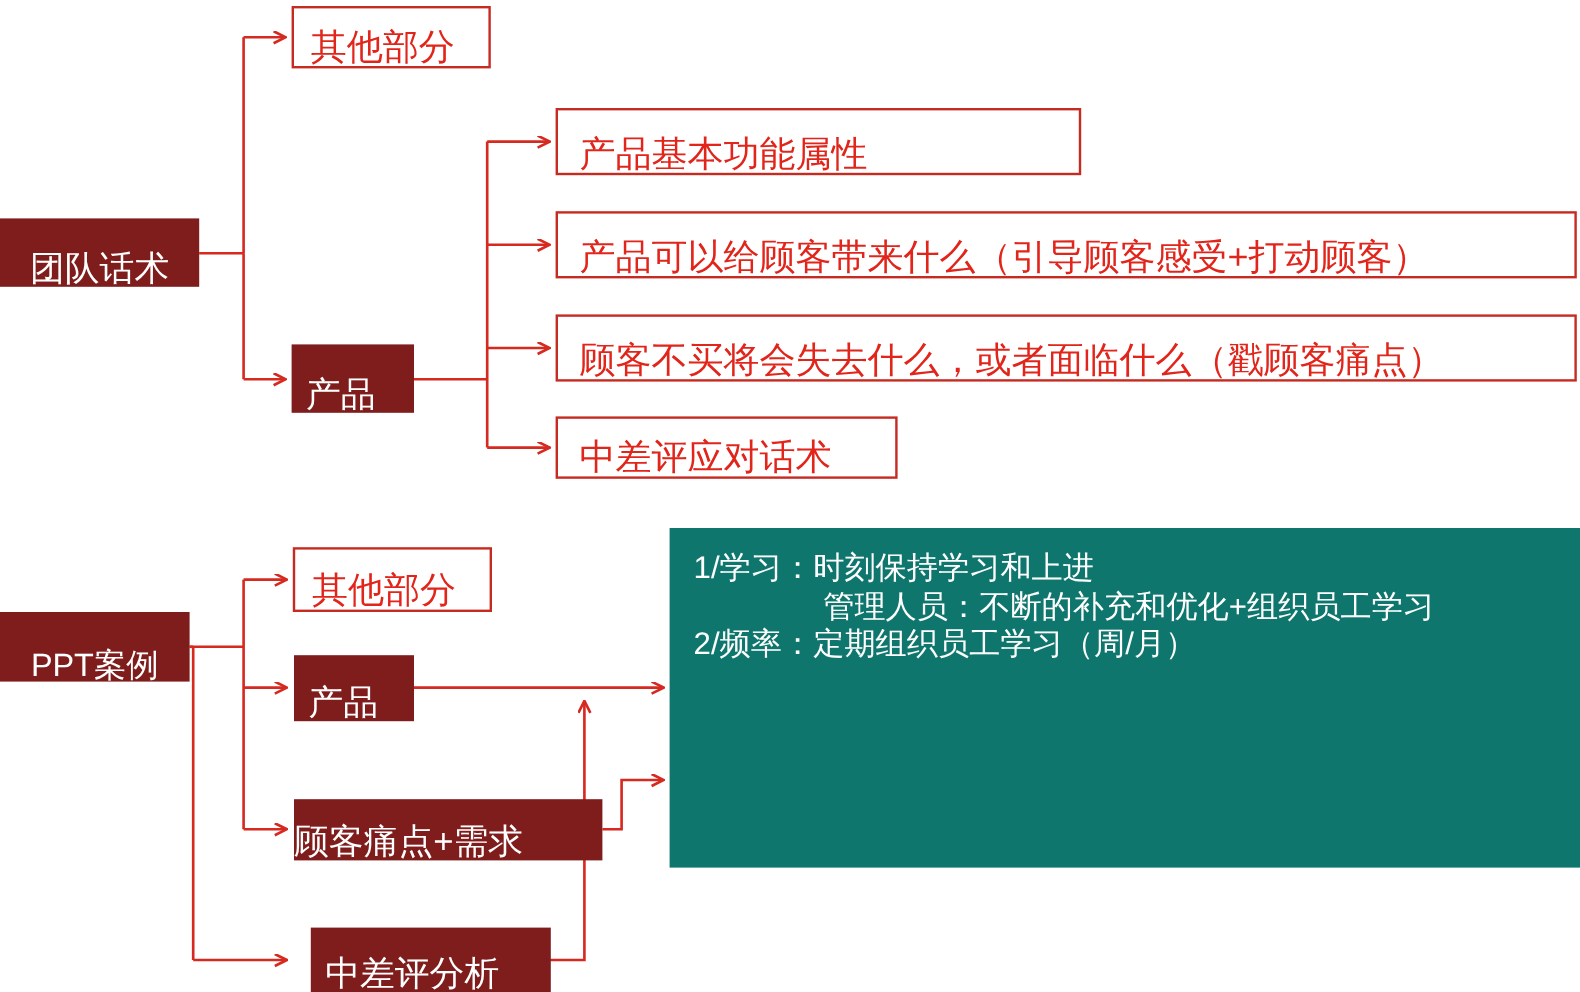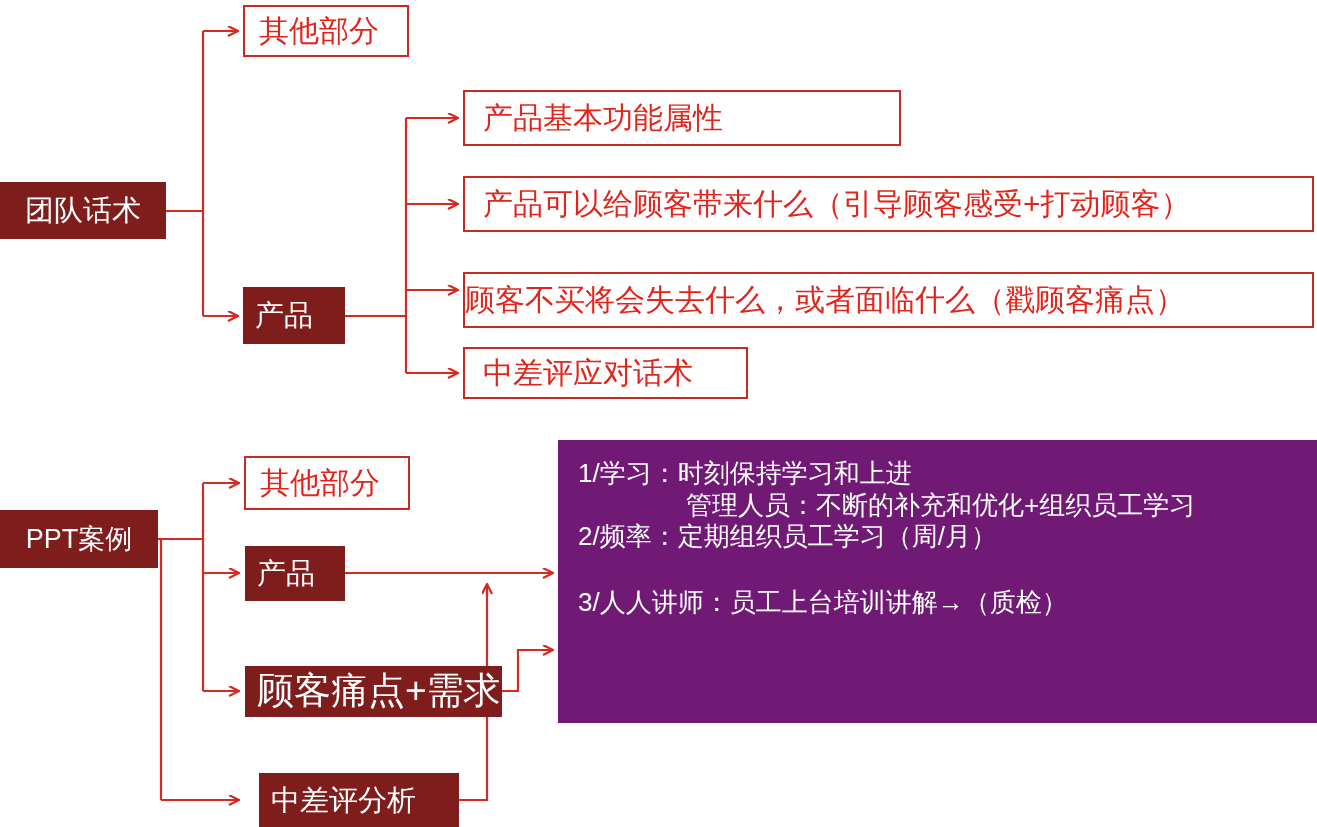--- a/index.html
+++ b/index.html
@@ -22,21 +22,21 @@
     left: 0;
     top: 0;
     width: 1317px;
     height: 827px;
     pointer-events: none;
   }
   .node {
     position: absolute;
     box-sizing: border-box;
     display: flex;
-    align-items: center;
+    align-items: flex-end;
     white-space: nowrap;
   }
   .node.solid {
     background: #7f1d1d;
     color: #FFFFFF;
   }
   .node.outline {
     background: #FFFFFF;
     color: #E1251B;
     border: 2px solid #C62B22;
@@ -46,31 +46,31 @@
     line-height: 1.05;
   }
   .n-team      { left: 0px;   top: 182px; width: 166px; height: 57px;  font-size: 29px; justify-content: center; }
   .n-ppt       { left: 0px;   top: 510px; width: 158px; height: 58px;  font-size: 27px; justify-content: center; }
 
   .n-other1    { left: 243px; top: 5px;   width: 166px; height: 52px;  font-size: 30px; padding-left: 14px; }
   .n-prod1     { left: 243px; top: 287px; width: 102px; height: 57px;  font-size: 29px; padding-left: 12px; }
 
   .n-box1      { left: 463px; top: 90px;  width: 438px; height: 56px;  font-size: 30px; padding-left: 18px; }
   .n-box2      { left: 463px; top: 176px; width: 851px; height: 56px;  font-size: 30px; padding-left: 18px; }
-  .n-box3      { left: 463px; top: 272px; width: 851px; height: 56px;  font-size: 30px; }
+  .n-box3      { left: 463px; top: 262px; width: 851px; height: 56px;  font-size: 30px; padding-left: 18px; }
   .n-box4      { left: 463px; top: 347px; width: 285px; height: 52px;  font-size: 30px; padding-left: 18px; }
 
   .n-other2    { left: 244px; top: 456px; width: 166px; height: 54px;  font-size: 30px; padding-left: 14px; }
   .n-prod2     { left: 245px; top: 546px; width: 100px; height: 55px;  font-size: 29px; padding-left: 12px; }
-  .n-pain      { left: 245px; top: 666px; width: 257px; height: 51px;  font-size: 37px; padding-left: 12px; }
+  .n-pain      { left: 245px; top: 666px; width: 257px; height: 51px;  font-size: 29px; }
   .n-midrev    { left: 259px; top: 773px; width: 200px; height: 54px;  font-size: 29px; padding-left: 12px; }
 
   .n-detail {
     left: 558px; top: 440px; width: 759px; height: 283px;
-    background: #701a75;
+    background: #0f766e;
     color: #FFFFFF;
     display: block;
     padding: 18px 0 0 0;
   }
   .n-detail .line {
     font-size: 26px;
     line-height: 1.22;
     white-space: nowrap;
     padding-left: 20px;
   }
@@ -169,16 +169,15 @@
   </div>
 
   <div class="node solid n-midrev">
     <span class="lbl">中差评分析</span>
   </div>
 
   <div class="node n-detail">
     <div class="line">1/学习：时刻保持学习和上进</div>
     <div class="line indent">管理人员：不断的补充和优化+组织员工学习</div>
     <div class="line">2/频率：定期组织员工学习（周/月）</div>
-    <div class="line gap">3/人人讲师：员工上台培训讲解→（质检）</div>
   </div>
 
 </div>
 
 </body></html>

